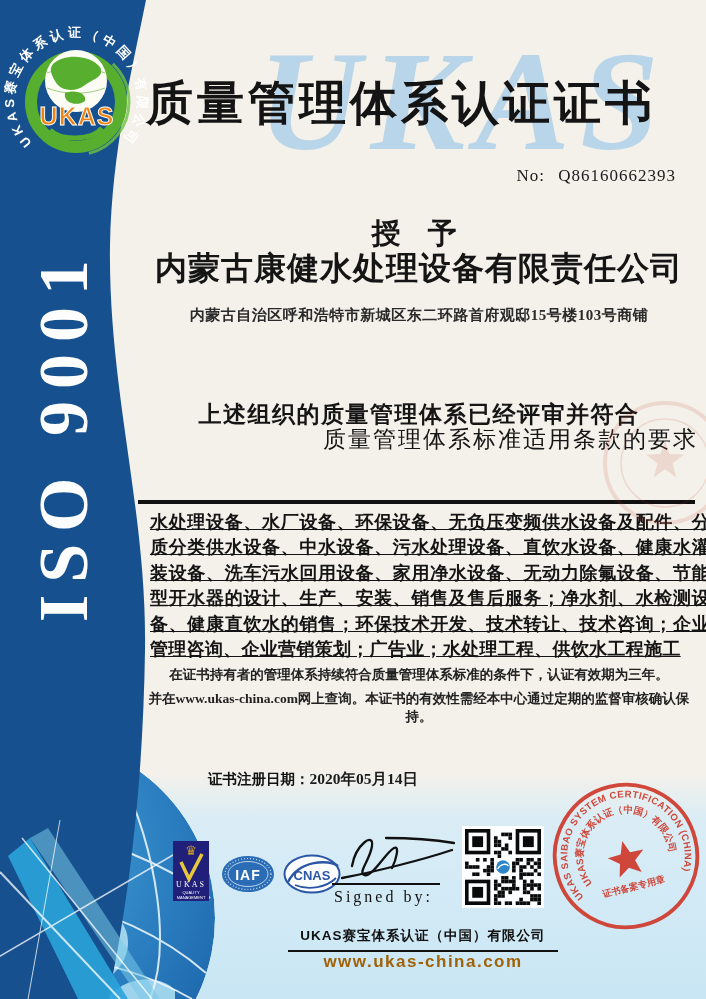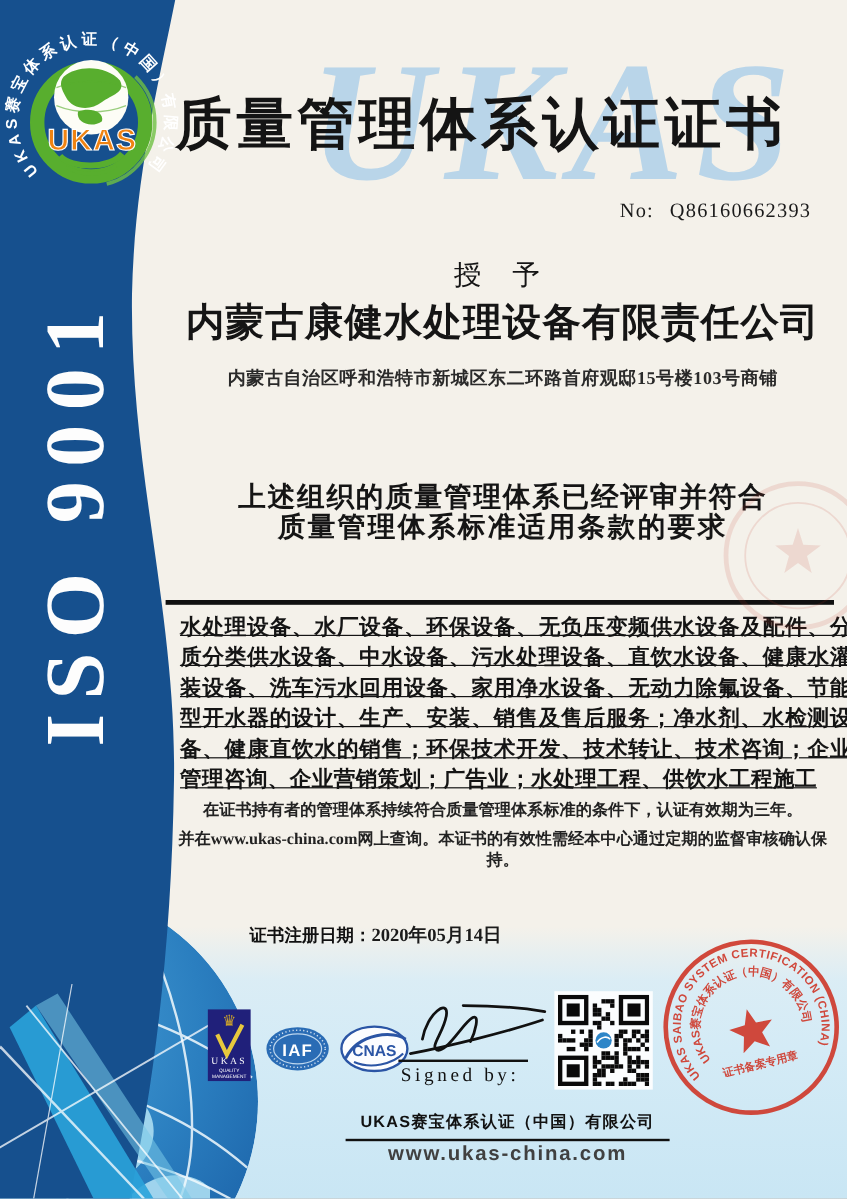--- a/index.html
+++ b/index.html
@@ -30,26 +30,26 @@
     font-weight:normal;font-size:17px;letter-spacing:1px;word-spacing:8px;color:#1a1a1a;
   }
   
   .iso-side{
     position:absolute;left:64px;top:435px;
     transform:translate(-50%,-50%) rotate(-90deg);
     white-space:nowrap;font-weight:bold;font-size:70px;letter-spacing:12px;color:#fdfdfd;
   }
   
   .cline{position:absolute;left:140px;width:558px;text-align:center;}
-  .awarded{top:214px;font-size:23px;font-weight:normal;letter-spacing:10px;}
+  .awarded{top:214px;font-size:29px;font-weight:bold;letter-spacing:10px;}
   .company{top:247px;font-size:32px;font-weight:bold;letter-spacing:1px;}
   .address{top:306px;font-size:15px;font-weight:600;letter-spacing:.5px;color:#2a2a2a;}
   .stmt1{top:352px;font-size:23px;font-weight:bold;letter-spacing:1.5px;margin-top:47px;}
   .standard{top:388px;font-size:26px;letter-spacing:.5px;color:#1c1c1c;}
-  .stmt2{top:424px;font-size:23px;font-weight:bold;letter-spacing:2px;}
+  .stmt2{top:424px;font-size:23px;font-weight:normal;letter-spacing:2px;text-align:right;}
   .scope-head{top:466px;font-size:23px;font-weight:bold;letter-spacing:3px;}
   .scope-rule{position:absolute;left:138px;top:500px;width:557px;height:4px;background:#101010;}
   .scope-body{
     position:absolute;left:150px;top:510px;width:560px;
     font:bold 18px/25.4px "Liberation Sans","DejaVu Sans",sans-serif;
     text-align:justify;color:#141414;letter-spacing:.3px;text-decoration:underline;
   }
   .note1{top:666px;font-size:13.5px;font-weight:bold;color:#222;}
   .note2{top:690px;font-size:13.5px;font-weight:bold;color:#222;}
   .date-item{position:absolute;top:737px;white-space:nowrap;}
@@ -64,21 +64,21 @@
   .qr{position:absolute;left:462px;top:826px;width:82px;height:82px;background:#fbfdfe;padding:3px;box-sizing:border-box;}
   .seal{position:absolute;left:549px;top:779px;width:154px;height:154px;}
   .faint-stamp{position:absolute;left:600px;top:398px;width:130px;height:130px;opacity:.13;}
   .footer-name{position:absolute;left:140px;top:926px;width:566px;text-align:center;}
   .footer-name span{
     display:inline-block;border-bottom:2px solid #111;padding:0 12px 5px;
     font:bold 13.5px "Liberation Sans",sans-serif;letter-spacing:1px;color:#111;
   }
   .footer-site{
     position:absolute;left:140px;top:952px;width:566px;text-align:center;
-    font:bold 17px "Liberation Sans",sans-serif;letter-spacing:1.5px;color:#404040;
+    font:bold 17px "Liberation Sans",sans-serif;letter-spacing:1.5px;color:#a16207;
   }
   .ukas-logo{position:absolute;left:4px;top:18px;}
   svg text{user-select:none;}
 </style>
 </head>
 <body>
 
 <div class="cert">
 
   <div class="footer-bg"></div>

